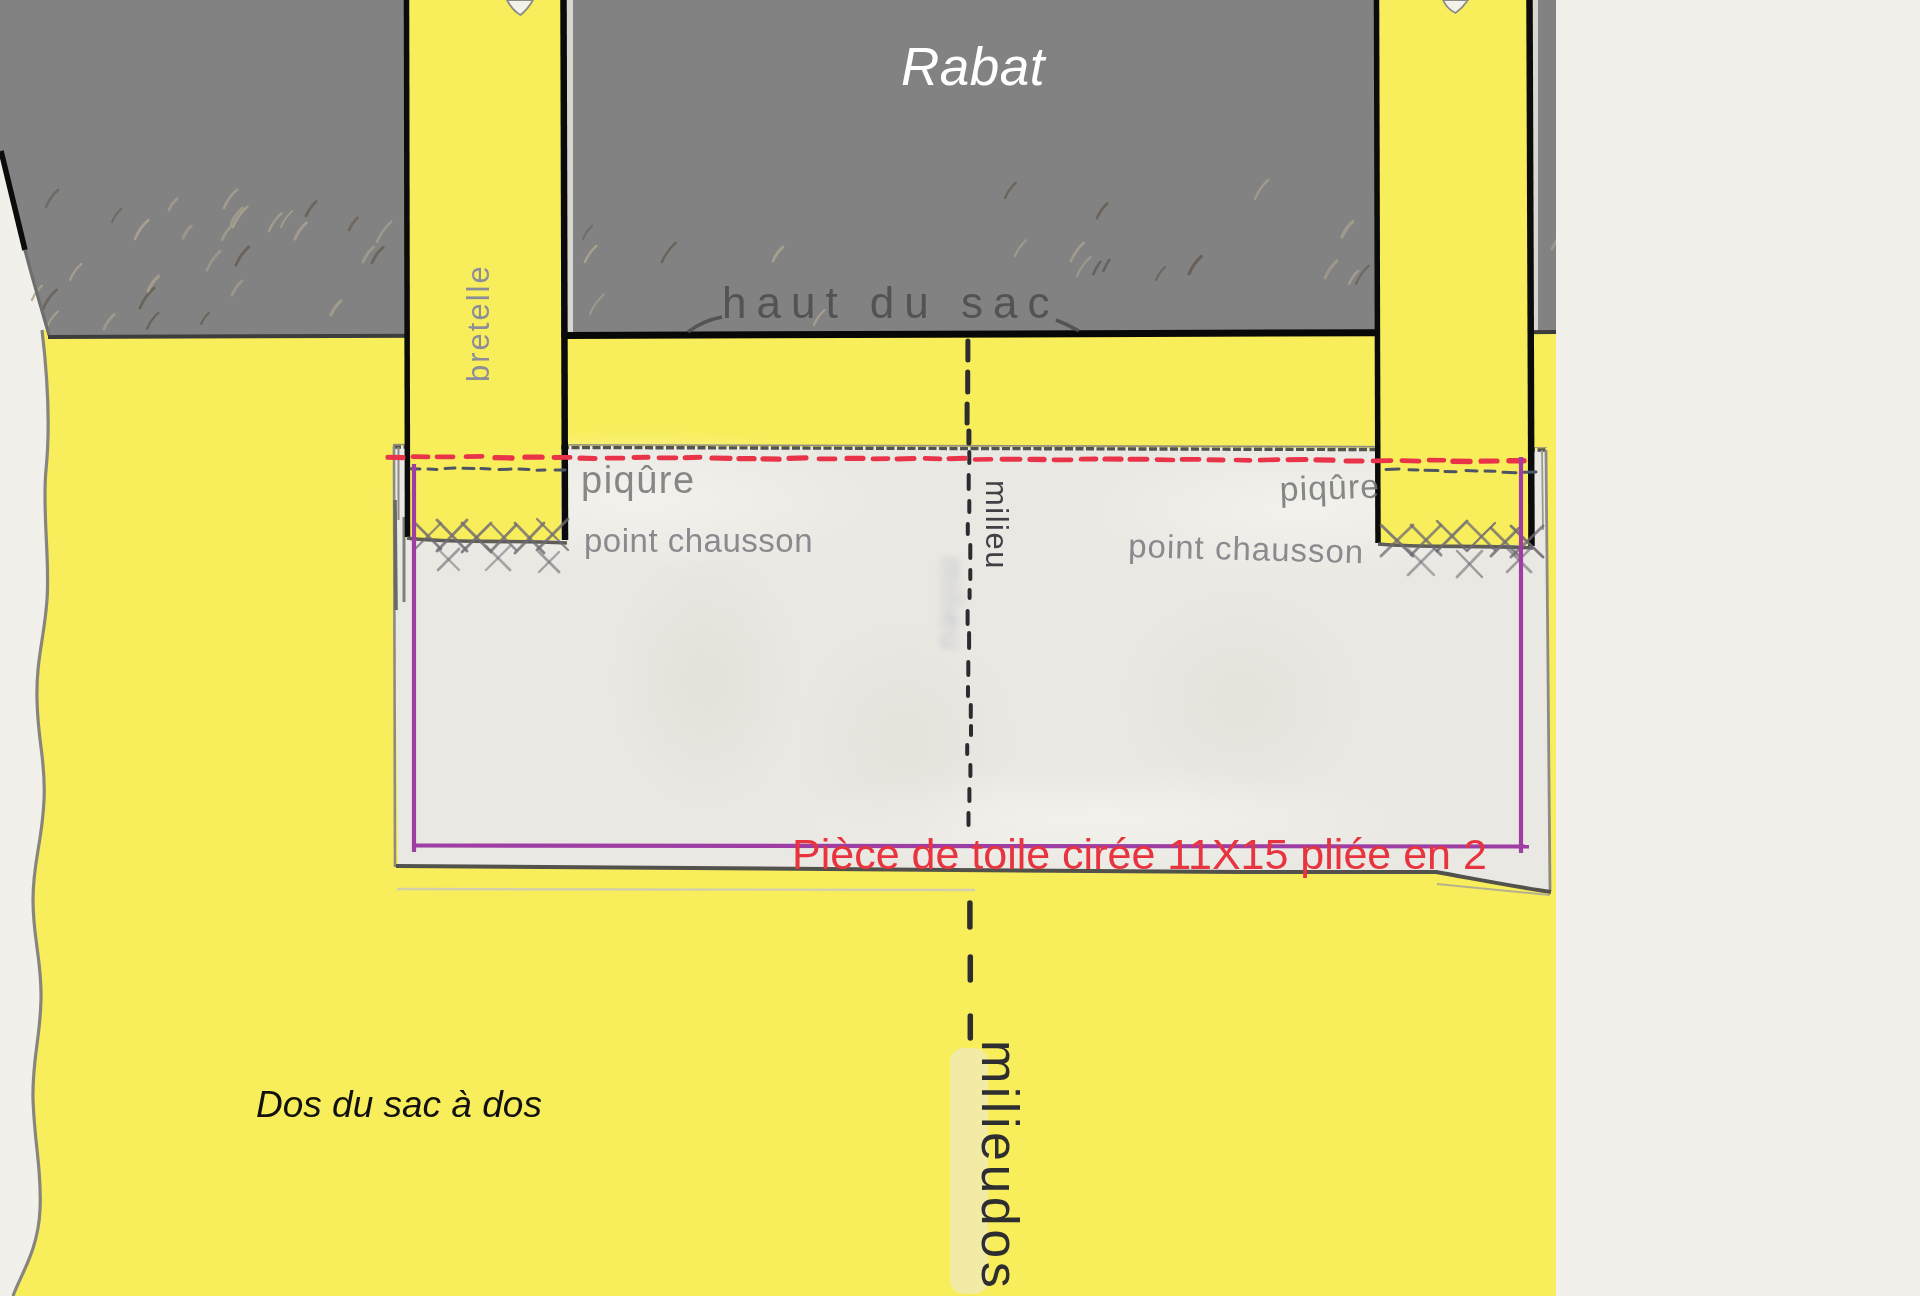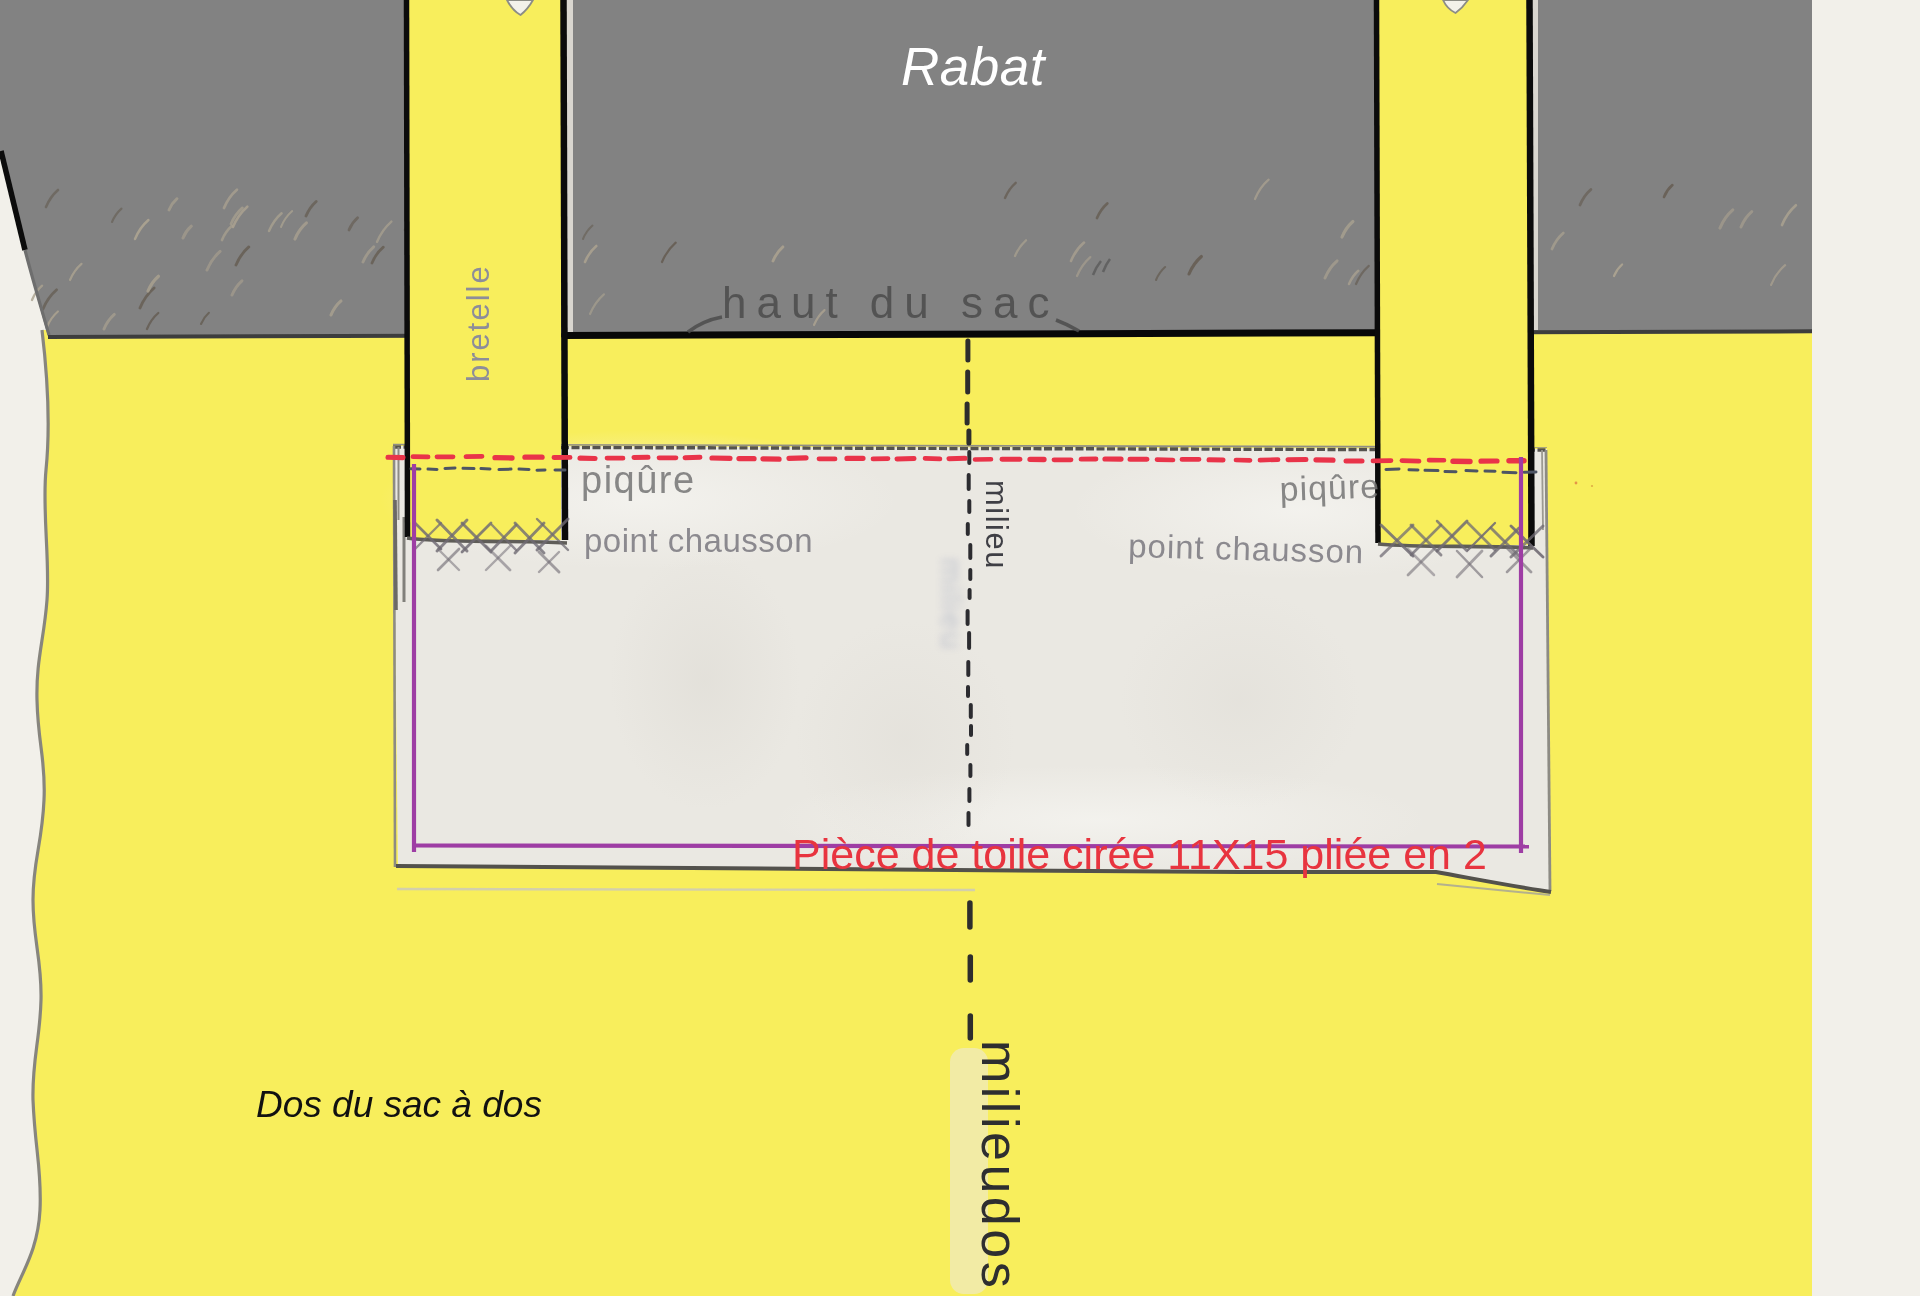--- a/index.html
+++ b/index.html
@@ -1,15 +1,15 @@
 <!DOCTYPE html>
 <html><head><meta charset="utf-8">
 <style>
 html,body{margin:0;padding:0;background:#f2f0ea;}
-#wrap{position:relative;width:1812px;height:1296px;overflow:hidden;font-family:"Liberation Sans",sans-serif;}
+#wrap{position:relative;width:1556px;height:1296px;overflow:hidden;font-family:"Liberation Sans",sans-serif;}
 svg{display:block;}
 </style></head>
 <body>
 <div id="wrap">
 <svg width="1920" height="1296" viewBox="0 0 1920 1296">
 <defs>
 <radialGradient id="clothlight" cx="0.5" cy="0.5" r="0.5">
  <stop offset="0%" stop-color="#f5f4f0"></stop>
           <stop offset="100%" stop-color="#f5f4f0" stop-opacity="0"></stop>
 </radialGradient>

